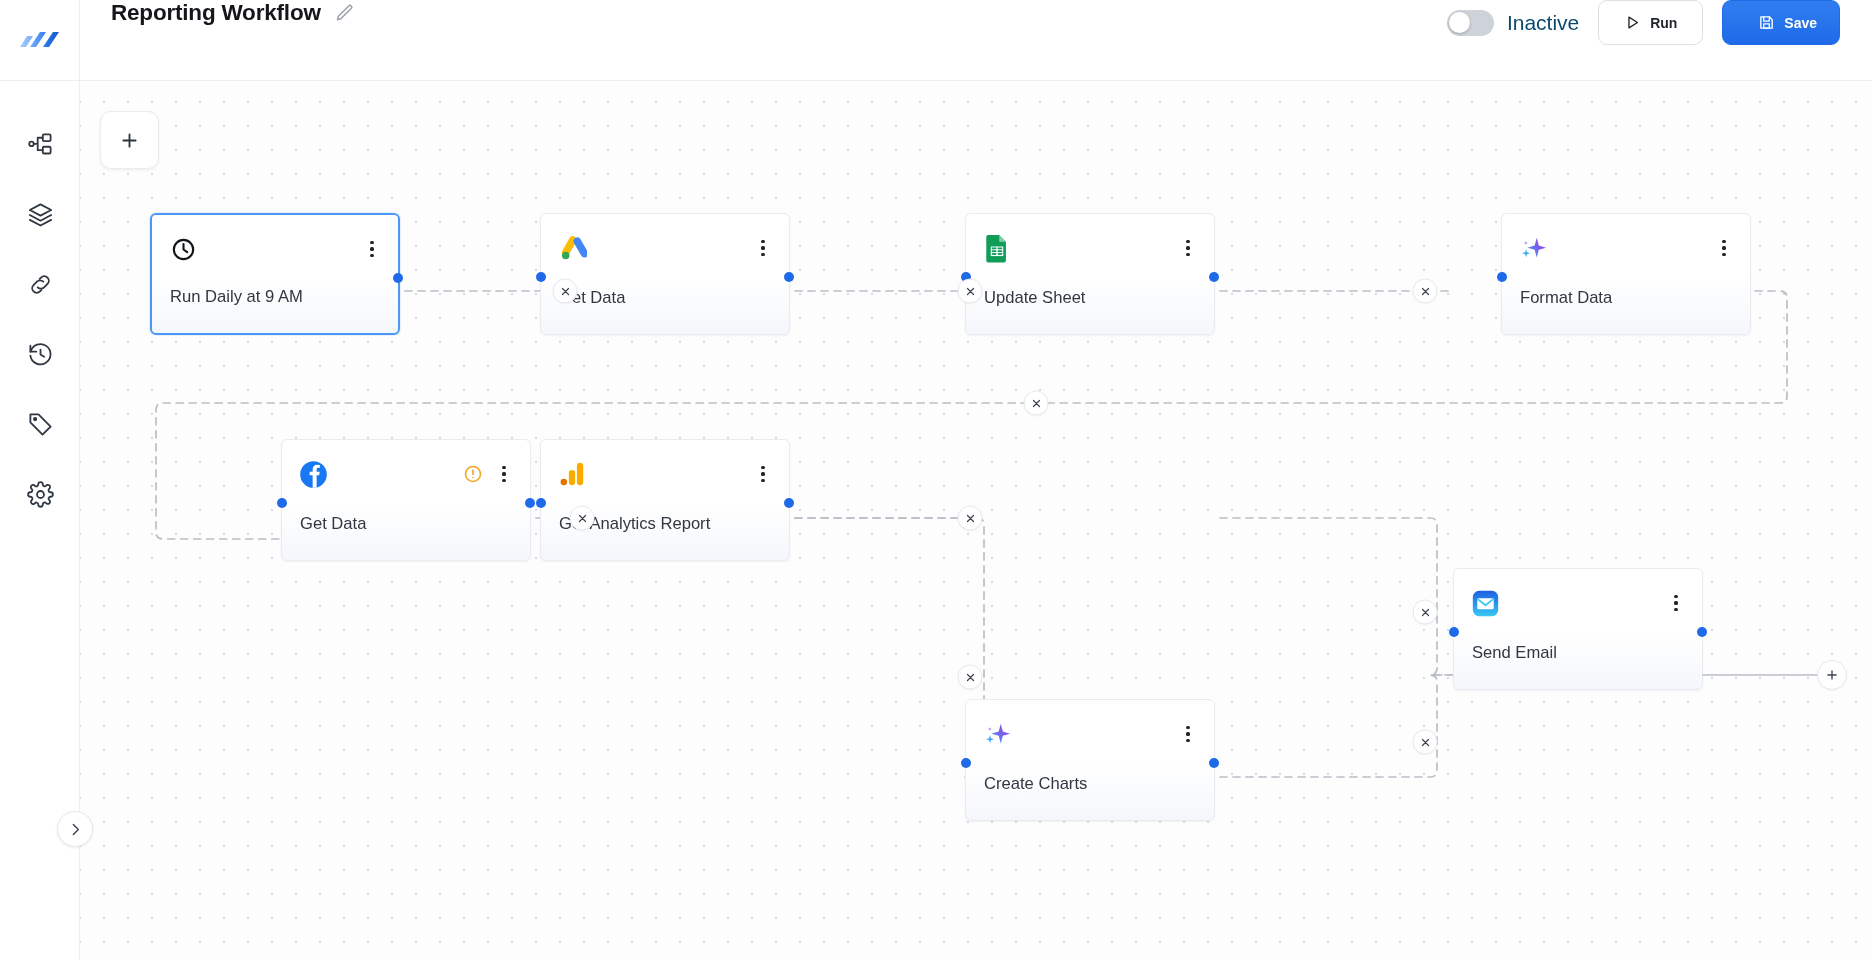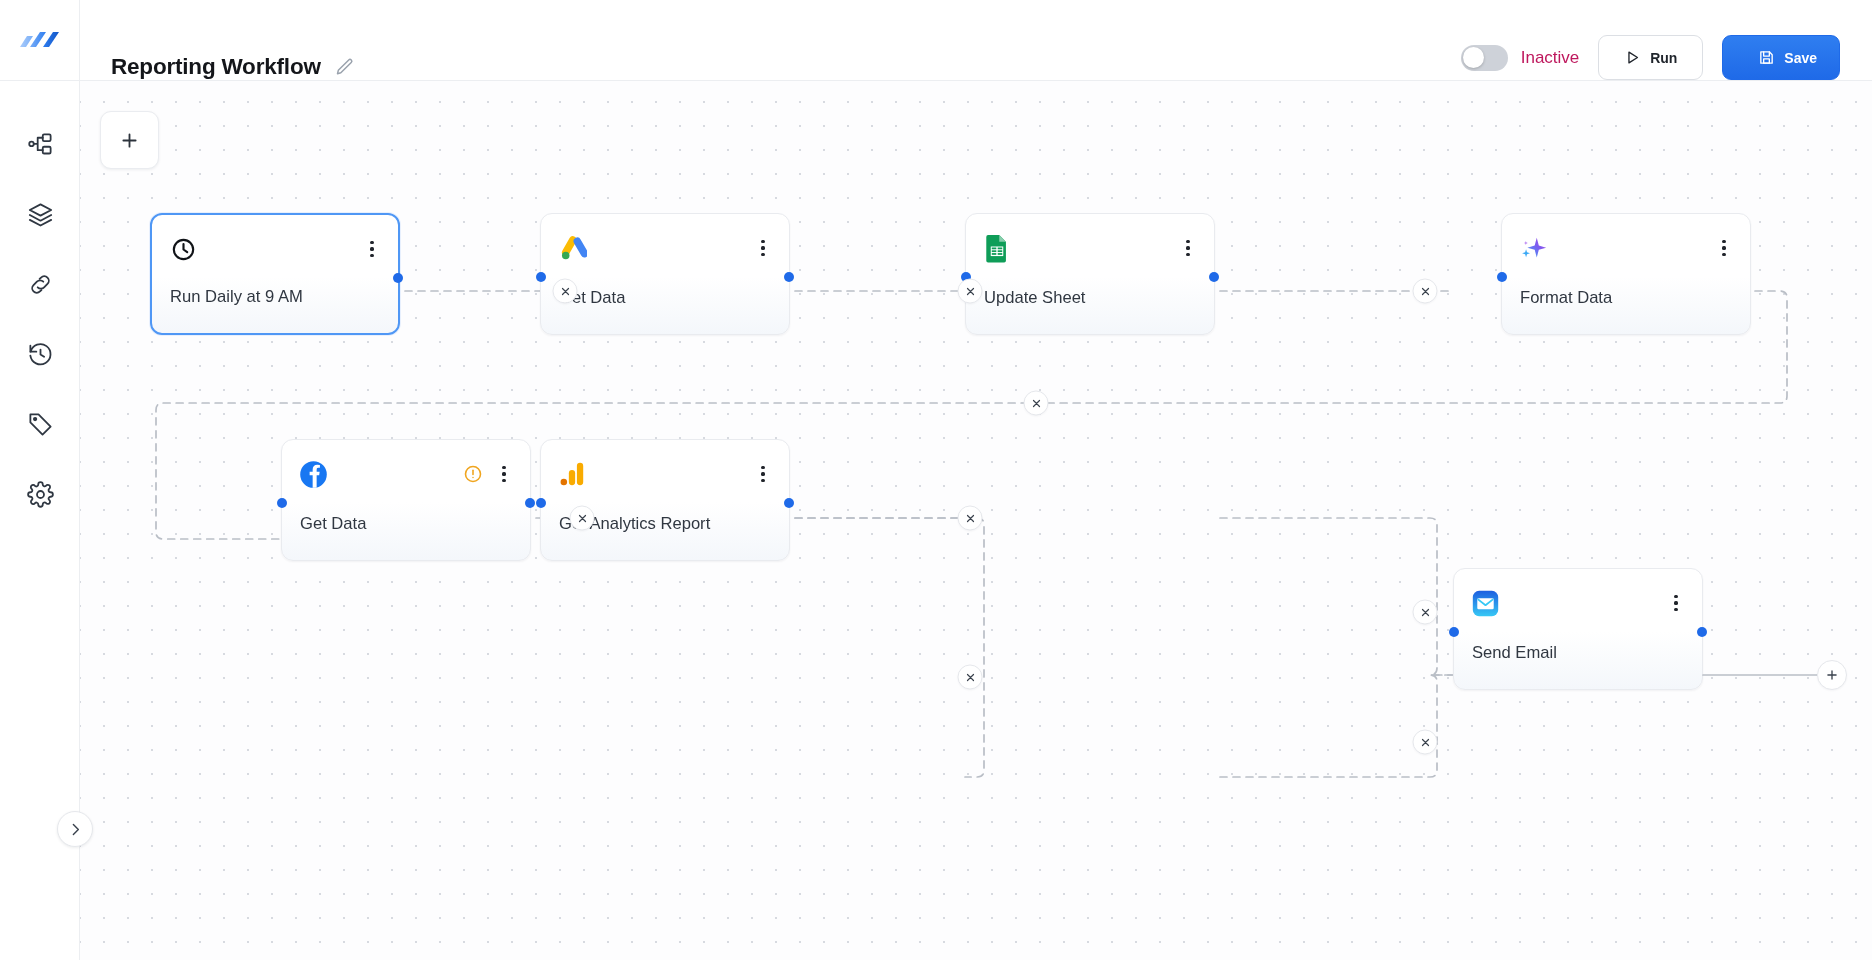--- a/index.html
+++ b/index.html
@@ -11,21 +11,21 @@
     overflow: hidden;
   }
   #app { position: relative; width: 1872px; height: 960px; }
 
   
   .topbar {
     position: absolute; top: 0; left: 0;
     width: 1872px; height: 81px;
     background: #ffffff;
     border-bottom: 1px solid #eceef1;
-    display: flex; align-items: flex-end;
+    display: flex; align-items: flex-start;
     z-index: 40;
   }
   .brand {
     width: 80px; height: 80px;
     display: flex; align-items: center; justify-content: center;
     border-right: 1px solid #eceef1;
     flex: 0 0 80px;
   }
   .title-wrap { display: flex; align-items: center; gap: 13px; margin-left: 31px; }
   .wf-title {
@@ -42,21 +42,21 @@
   .toggle-wrap { display: flex; align-items: center; gap: 13px; }
   .toggle {
     width: 47px; height: 26px; border-radius: 13px; background: #ced2d9;
     position: relative; cursor: pointer; border: none; flex: 0 0 47px;
   }
   .toggle .knob {
     position: absolute; top: 2.5px; left: 2.5px;
     width: 21px; height: 21px; border-radius: 50%; background: #fff;
     box-shadow: 0 1px 3px rgba(0,0,0,.22);
   }
-  .toggle-label { font-size: 17px; color: #be185d; font-weight: normal; }
+  .toggle-label { font-size: 21px; color: #0c4a6e; font-weight: normal; }
   .btn {
     display: flex; align-items: center; justify-content: center; gap: 9px;
     height: 45px; border-radius: 9px; cursor: pointer;
     font-size: 14px; font-weight: bold; padding: 0 22px;
   }
   .btn-run {
     background: #fff; border: 1px solid #dcdfe4; color: #1f242b; min-width: 105px;
   }
   .btn-save {
     background: linear-gradient(180deg,#2f7ef0,#1f6ae8);
@@ -106,21 +106,21 @@
 
   svg.edges {
     position: absolute; top: 0; left: 0;
     width: 1792px; height: 879px;
     pointer-events: none; z-index: 5;
   }
 
   
   .node {
     position: absolute; width: 250px; height: 122px;
-    border-radius: 12px;
+    border-radius: 6px;
     background: linear-gradient(180deg,#ffffff 0%,#ffffff 52%,#f4f7fb 100%);
     border: 1px solid #e9ebef;
     box-shadow: 0 1px 2px rgba(16,24,40,.05);
     z-index: 10; cursor: pointer;
   }
   .node.selected {
     border: 2.1px solid #4f97f5;
     box-shadow: 0 0 0 1px rgba(79,151,245,.12);
   }
   .node-head {
@@ -478,20 +478,41 @@
               <i></i>
               <i></i>
             </span>
         </div>
       </div>
       <div class="node-label">Send Email</div>
       <span class="port left"></span>
       <span class="port right"></span>
     </div>
 
+    <div class="node" style="left:885px; top:618px;">
+      <div class="node-head">
+        <span class="node-icon">
+          <svg width="30" height="30" viewBox="0 0 32 32">
+            <path d="M20 5 L22.2 13.3 L30 15.6 L22.2 17.9 L20 26.2 L17.8 17.9 L10 15.6 L17.8 13.3 Z" fill="url(#sp1)"></path>
+            <path d="M8.6 17.4 L9.6 20.6 L12.8 21.6 L9.6 22.6 L8.6 25.8 L7.6 22.6 L4.4 21.6 L7.6 20.6 Z" fill="#3ba9f5"></path>
+            <path d="M8.4 8.6 L8.9 10.2 L10.5 10.7 L8.9 11.2 L8.4 12.8 L7.9 11.2 L6.3 10.7 L7.9 10.2 Z" fill="#b071ef"></path>
+          </svg>
+        </span>
+        <div class="node-head-right">
+          <span class="kebab">
+              <i></i>
+              <i></i>
+              <i></i>
+            </span>
+        </div>
+      </div>
+      <div class="node-label">Create Charts</div>
+      <span class="port left"></span>
+      <span class="port right"></span>
+    </div>
 
     <div class="edge-btn" style="left:485px;  top:210px; transform:translate(-50%,-50%);">
       <svg width="12" height="12" viewBox="0 0 24 24" fill="none" stroke="#3a424d" stroke-width="2.4" stroke-linecap="round">
           <path d="M6 6l12 12M18 6L6 18"></path>
         </svg>
     </div>
     <div class="edge-btn" style="left:890px;  top:210px; transform:translate(-50%,-50%);">
       <svg width="12" height="12" viewBox="0 0 24 24" fill="none" stroke="#3a424d" stroke-width="2.4" stroke-linecap="round">
           <path d="M6 6l12 12M18 6L6 18"></path>
         </svg>

